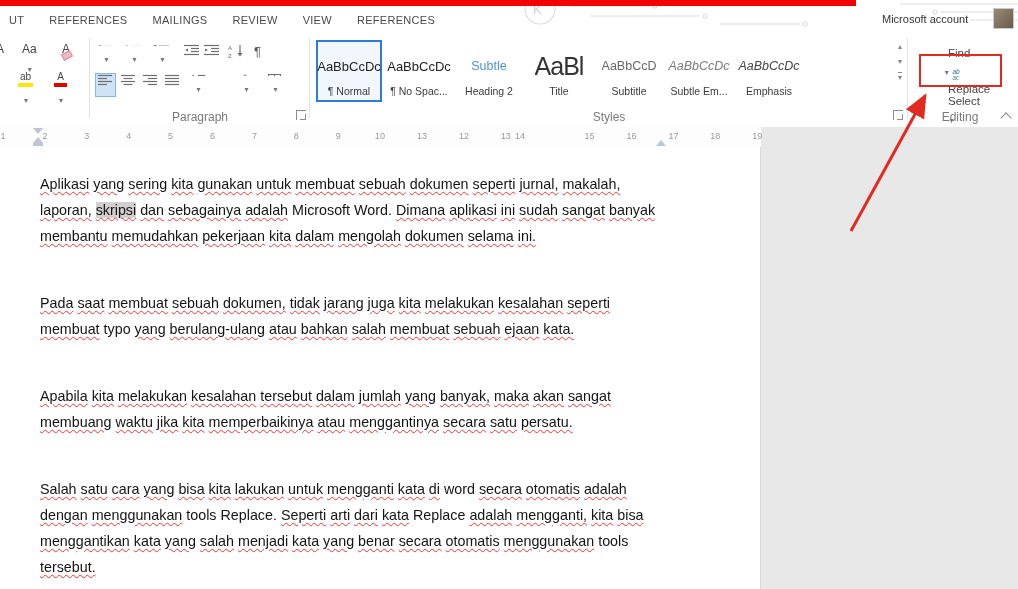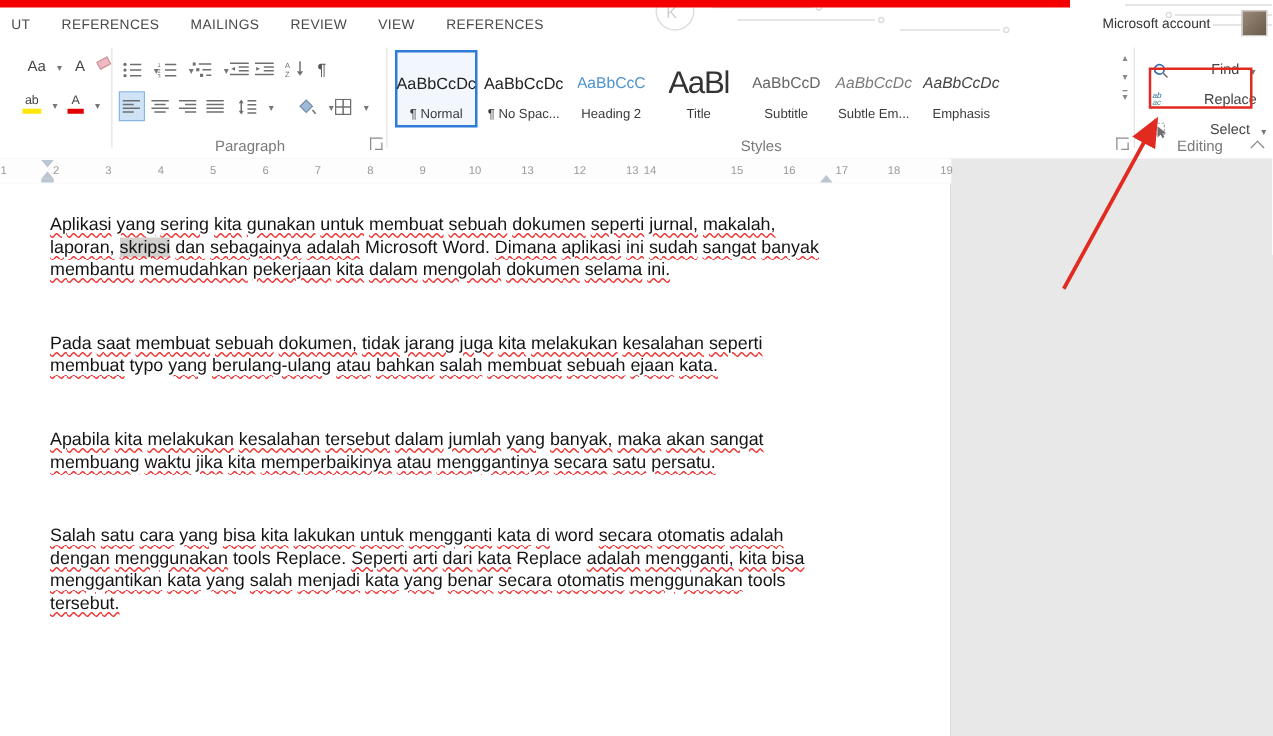--- a/index.html
+++ b/index.html
@@ -14,21 +14,21 @@
   .tab{font-size:11px;color:#4a4a4a;letter-spacing:.3px;margin-right:25px;white-space:nowrap;cursor:default;}
   .account{position:absolute;left:882px;top:13px;font-size:11px;color:#333;z-index:6;}
   .avatar{position:absolute;left:993px;top:8px;width:19px;height:19px;z-index:6;
           background:linear-gradient(135deg,#9a8a7a,#6a5a4a);border:1px solid #c9c9c9;}
 
   
   .ribbon{position:absolute;left:0;top:30px;width:1018px;height:97px;background:#fff;
           border-bottom:1px solid #d9d9d9;}
   .vdiv{position:absolute;top:8px;height:80px;width:1px;background:#e3e3e3;}
   .grouplabel{position:absolute;bottom:3px;font-size:12px;color:#7a7a7a;text-align:center;}
-  .rb{position:absolute;display:flex;align-items:center;gap:8px;height:22px;padding:0 2px;color:#555;cursor:default;}
+  .rb{position:absolute;display:flex;align-items:center;gap:2px;height:22px;padding:0 2px;color:#555;cursor:default;flex-direction:column;}
   .rb svg{display:block;}
   .rb line,.rb polyline{stroke:#6e6e6e;stroke-width:1.2;}
   .car::after{content:"▾";font-size:8px;color:#777;margin-left:1px;}
   .on{background:#cfe3f7;outline:1px solid #88b6e4;}
   .txtbtn{font-size:12px;color:#444;}
   .stackic{display:flex;flex-direction:column;align-items:center;line-height:10px;}
   .stackic .t{font-size:10px;color:#444;}
   .bar-y{width:15px;height:4px;background:#ffe609;margin-top:1px;}
   .bar-r{width:13px;height:4px;background:#e30000;margin-top:1px;}
   .eraser{display:inline-block;width:8px;height:5px;background:#f2b8c6;border:1px solid #cc9999;
@@ -75,21 +75,21 @@
   .hang-indent .tri{width:0;height:0;border-left:5px solid transparent;border-right:5px solid transparent;
              border-bottom:6px solid #bcc6d2;}
   .hang-indent .box{width:10px;height:3px;background:#bcc6d2;}
   .right-indent{position:absolute;left:656px;bottom:1px;width:0;height:0;
              border-left:5px solid transparent;border-right:5px solid transparent;border-bottom:6px solid #bcc6d2;}
 
   
   .page{position:absolute;left:0;top:20px;width:761px;height:442px;background:#fff;
         border-right:1px solid #d9d9d9;box-sizing:border-box;}
   .doc{padding:24px 97px 0 40px;}
-  .doc p{margin:0 0 41px 0;font-size:14.3px;line-height:18px;color:#141414;}
+  .doc p{margin:0 0 41px 0;font-size:14.3px;line-height:26px;color:#141414;}
   .msp{text-decoration:underline;text-decoration-style:wavy;text-decoration-color:#e33;
        text-decoration-thickness:1px;text-underline-offset:2px;}
   .hl{background:#d2d0ce;}
 
   
   .anno-rect{position:absolute;left:919px;top:54px;width:79px;height:29px;border:2px solid #e12a20;z-index:40;}
   .anno-arrow{position:absolute;left:0;top:0;width:1018px;height:589px;pointer-events:none;z-index:41;}
 </style>
 </head>
 <body>
@@ -291,21 +291,21 @@
     <div class="gallery" id="gallery">
         <div class="stybox sel">
           <div class="sam sam-normal">AaBbCcDc</div>
           <div class="slab">¶ Normal</div>
         </div>
         <div class="stybox">
           <div class="sam sam-normal">AaBbCcDc</div>
           <div class="slab">¶ No Spac...</div>
         </div>
         <div class="stybox">
-          <div class="sam sam-h2">AaBbCcC</div>
+          <div class="sam sam-h2">Subtle</div>
           <div class="slab">Heading 2</div>
         </div>
         <div class="stybox">
           <div class="sam sam-title">AaBl</div>
           <div class="slab">Title</div>
         </div>
         <div class="stybox">
           <div class="sam sam-subtitle">AaBbCcD</div>
           <div class="slab">Subtitle</div>
         </div>

